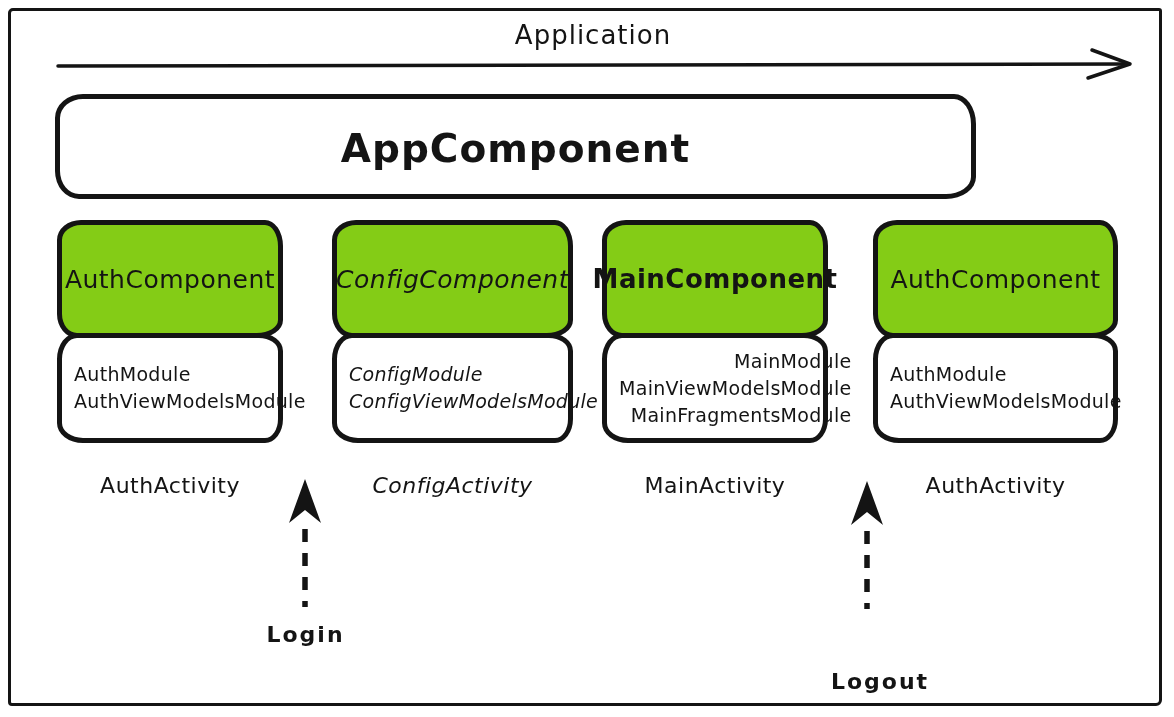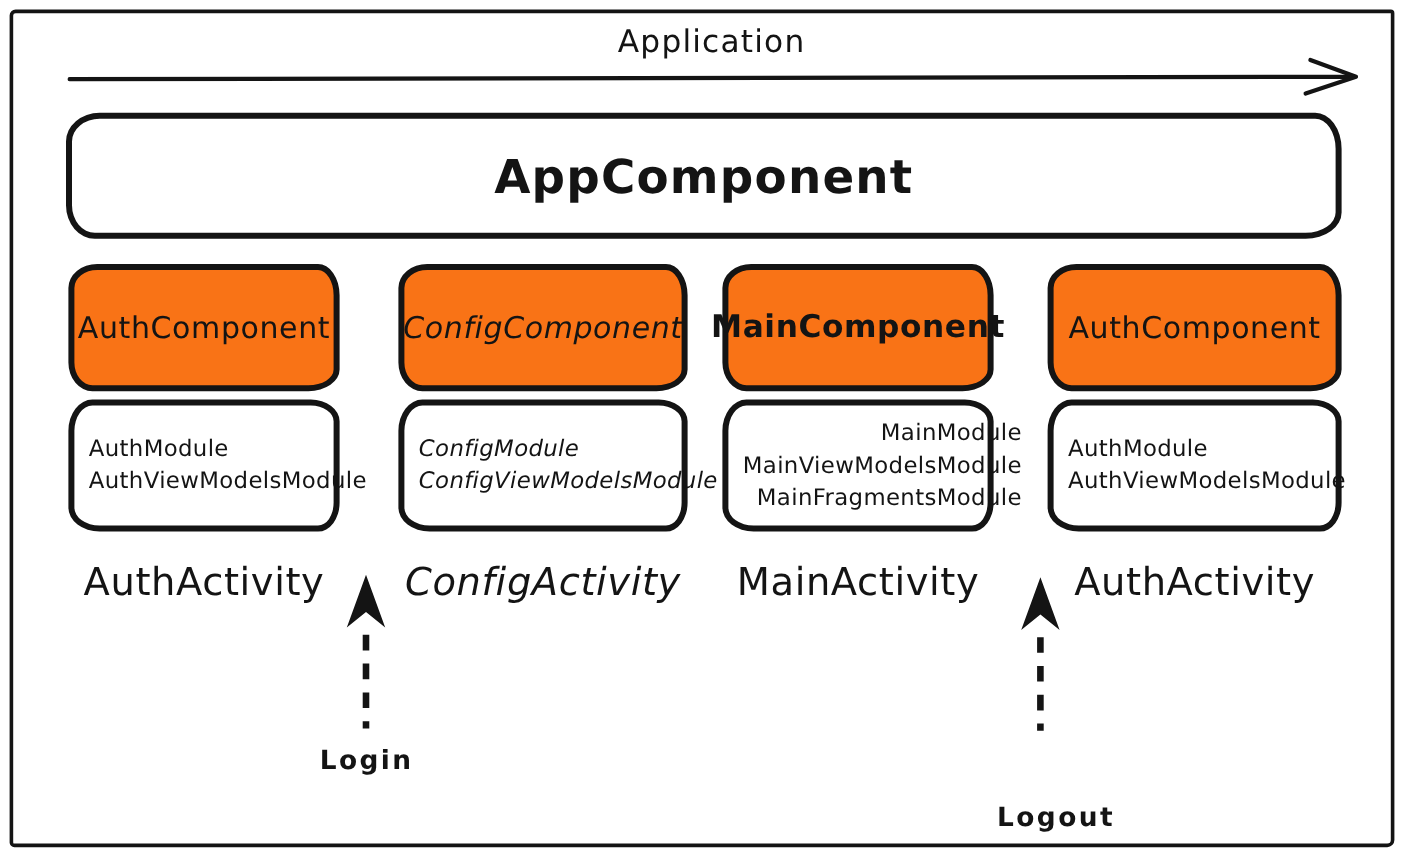--- a/index.html
+++ b/index.html
@@ -24,50 +24,50 @@
     font-size: 26px;
     letter-spacing: 1px;
     padding-left: 12px;
   }
   .flow-arrow-svg {
     position: absolute;
     left: 56px; top: 46px;
   }
   .app-box {
     position: absolute;
-    left: 55px; top: 94px; width: 1063px; height: 105px;
+    left: 55px; top: 94px; width: 921px; height: 105px;
     border: 5px solid #141414;
     border-radius: 28px 22px 30px 24px / 24px 30px 22px 28px;
     display: flex;
     justify-content: center;
     align-items: baseline;
     padding-top: 27px;
     gap: 30px;
     background: #fff;
   }
   .app-box .app-name {
     font-size: 39px;
     font-weight: bold;
     letter-spacing: 1px;
   }
   .app-box .app-annotation {
     font-size: 26px;
     letter-spacing: 1px;
   }
   .component-box {
     position: absolute;
-    top: 220px; height: 106px;
+    top: 220px; height: 118px;
     border: 5px solid #141414;
     border-radius: 24px 18px 26px 20px / 20px 26px 18px 24px;
     display: flex;
     align-items: center;
     justify-content: center;
     font-size: 25px;
     letter-spacing: 0.5px;
-    background: #f97316;
+    background: #84cc16;
   }
   .component-box.bold { font-weight: bold; font-size: 26px; }
   .module-box {
     position: absolute;
     top: 333px; height: 110px;
     border: 5px solid #141414;
     border-radius: 20px 24px 18px 26px / 26px 18px 24px 20px;
     display: flex;
     align-items: center;
     padding-left: 12px;
@@ -77,21 +77,21 @@
     white-space: pre-line;
     letter-spacing: 0.3px;
     background: #fff;
   }
   .activity-label {
     position: absolute;
     top: 468px; height: 34px;
     display: flex;
     align-items: center;
     justify-content: center;
-    font-size: 32px;
+    font-size: 22px;
     letter-spacing: 0.5px;
   }
   
   .c1 { left: 57px;  width: 226px; }
   .c2 { left: 332px; width: 241px; font-style: italic; }
   .c3 { left: 602px; width: 226px; text-align: right; }
   .c4 { left: 873px; width: 245px; }
   .dashed-arrow {
     position: absolute;
     width: 44px; height: 132px;

